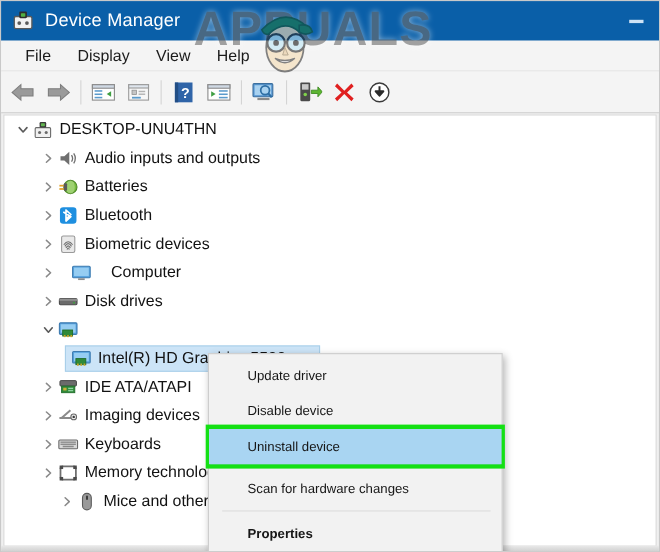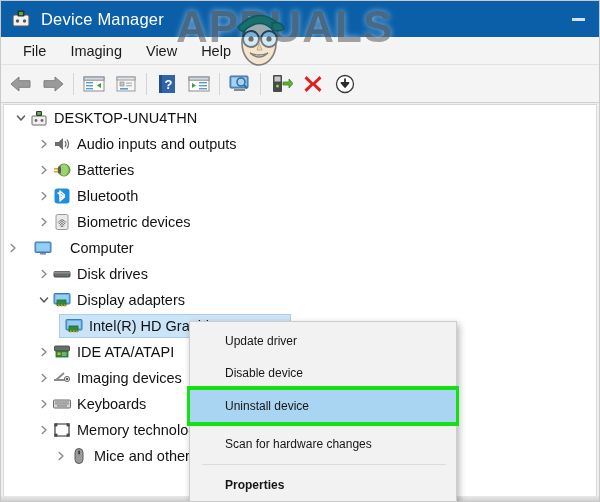--- a/index.html
+++ b/index.html
@@ -150,21 +150,21 @@
     <span class="title-text">Device Manager</span>
     <span class="titlebar-btns">
       <span class="tb-btn">
         <span class="min-glyph"></span>
       </span>
     </span>
   </div>
 
   <div class="menubar">
     <span class="menu-item">File</span>
-    <span class="menu-item">Imaging</span>
+    <span class="menu-item">Display</span>
     <span class="menu-item">View</span>
     <span class="menu-item">Help</span>
   </div>
 
   <div class="toolbar">
 
     <span class="tool">
       <svg width="24" height="20" viewBox="0 0 24 20">
         <path d="M10 3 L2 10 L10 17 L10 13.3 L21 13.3 L21 6.7 L10 6.7 Z" fill="#9a9a9a" stroke="#7e7e7e" stroke-width="1"></path>
       </svg>
@@ -333,21 +333,21 @@
           <rect x="4" y="2.5" width="12" height="15" rx="1.5" fill="#e9e9e9" stroke="#9a9a9a" stroke-width="1"></rect>
           <path d="M7 12 Q10 7 13 12" fill="none" stroke="#707070" stroke-width="1"></path>
           <path d="M8 13.5 Q10 9.5 12 13.5" fill="none" stroke="#707070" stroke-width="1"></path>
           <path d="M9 15 Q10 12 11 15" fill="none" stroke="#707070" stroke-width="1"></path>
           <path d="M6 10.5 Q10 5 14 10.5" fill="none" stroke="#707070" stroke-width="1"></path>
         </svg>
       </span>
       <span class="tlabel">Biometric devices</span>
     </div>
 
-    <div class="row" style="gap:12px;">
+    <div class="row" style="padding-left:31px;gap:12px;">
       <span class="chev">
         <svg width="10" height="10" viewBox="0 0 10 10">
             <path d="M3.2 1.5 L7 5 L3.2 8.5" fill="none" stroke="#8a8a8a" stroke-width="1.4" stroke-linecap="round" stroke-linejoin="round"></path>
           </svg>
       </span>
       <span class="ticon">
         <svg width="20" height="20" viewBox="0 0 20 20">
           <rect x="2" y="4" width="16" height="10.5" rx="1" fill="#5aa5e0" stroke="#3d7bb0" stroke-width="1"></rect>
           <rect x="3.3" y="5.3" width="13.4" height="7.6" fill="#96cdf2"></rect>
           <rect x="7" y="15" width="6" height="1.6" fill="#8e8e8e"></rect>
@@ -381,21 +381,20 @@
       <span class="ticon">
         <svg width="20" height="20" viewBox="0 0 20 20">
           <rect x="2" y="3.5" width="16" height="10.5" rx="1" fill="#5aa5e0" stroke="#3d7bb0" stroke-width="1"></rect>
           <rect x="3.3" y="4.8" width="13.4" height="7.6" fill="#96cdf2"></rect>
           <rect x="5" y="10" width="9" height="5.5" fill="#2f8a3a" stroke="#1e6b28" stroke-width=".8"></rect>
           <rect x="6" y="14.5" width="1.6" height="2" fill="#c8a52a"></rect>
           <rect x="9" y="14.5" width="1.6" height="2" fill="#c8a52a"></rect>
           <rect x="12" y="14.5" width="1.6" height="2" fill="#c8a52a"></rect>
         </svg>
       </span>
-      <span class="tlabel">Display adapters</span>
     </div>
 
     <div class="row sel" style="padding-left:60px;">
       <span class="selbg" style="left:55px;width:232px;"></span>
       <span class="ticon">
         <svg width="20" height="20" viewBox="0 0 20 20">
           <rect x="2" y="3.5" width="16" height="10.5" rx="1" fill="#5aa5e0" stroke="#3d7bb0" stroke-width="1"></rect>
           <rect x="3.3" y="4.8" width="13.4" height="7.6" fill="#96cdf2"></rect>
           <rect x="5" y="10" width="9" height="5.5" fill="#2f8a3a" stroke="#1e6b28" stroke-width=".8"></rect>
           <rect x="6" y="14.5" width="1.6" height="2" fill="#c8a52a"></rect>

